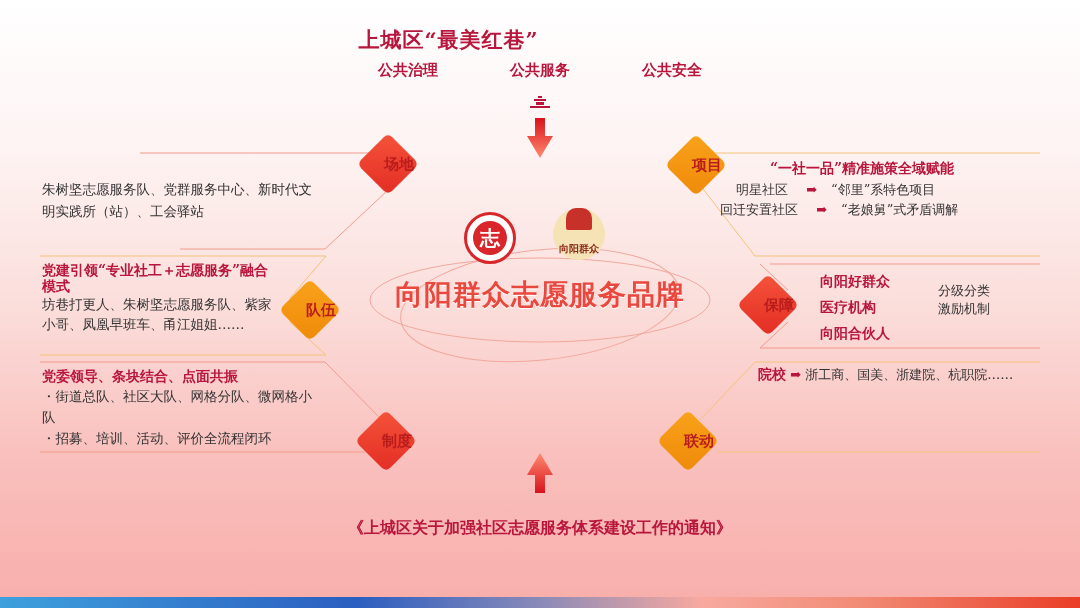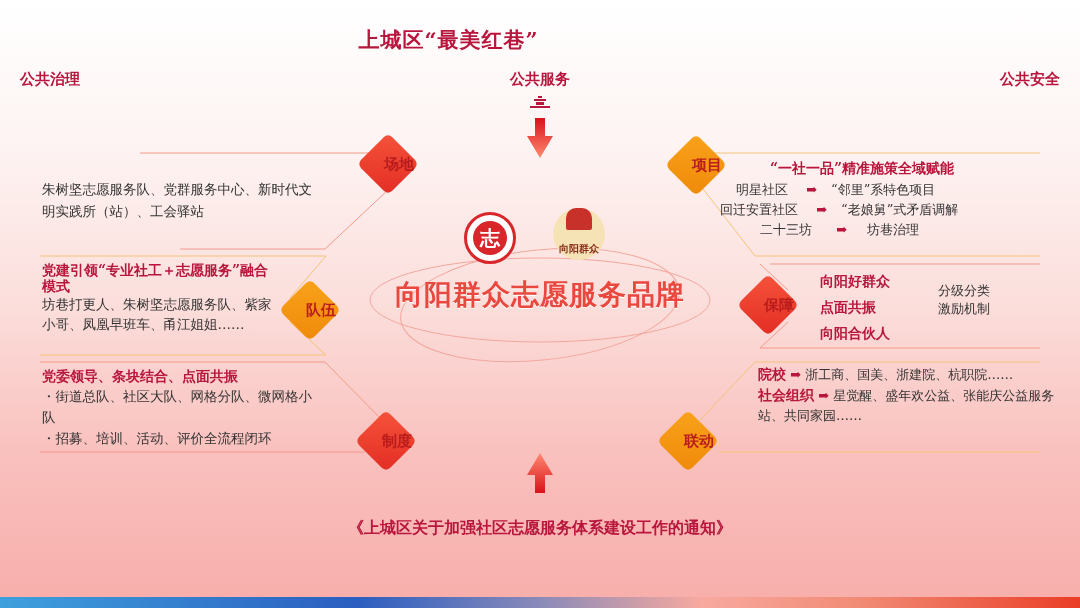--- a/index.html
+++ b/index.html
@@ -1,21 +1,21 @@
 <!DOCTYPE html>
 <html><head>
 <meta charset="utf-8">
 <style>
   html,body{margin:0;padding:0;}
   body{width:1080px;height:608px;overflow:hidden;position:relative;
     font-family:"DejaVu Serif","Liberation Serif",serif;
     background:linear-gradient(180deg,#ffffff 0%,#fdf3f2 25%,#fbdedb 50%,#f9c0bd 75%,#f8aeab 100%);}
   .abs{position:absolute;}
   .title{left:0;width:897px;top:26px;text-align:center;font-size:21px;font-weight:bold;color:#b8163c;letter-spacing:1px;}
-  .pillars{top:70px;left:0;width:1080px;display:flex;justify-content:space-between;gap:32px;font-size:15px;font-weight:bold;color:#b8163c;}
+  .pillars{top:61px;left:0;width:1080px;display:flex;justify-content:center;gap:32px;font-size:15px;font-weight:bold;color:#b8163c;}
   .pillars span{width:100px;text-align:center;}
   .temple{left:530px;top:96px;width:20px;height:12px;}
   .arrow-down{left:527px;top:118px;width:26px;height:40px;}
   .arrow-up{left:527px;top:453px;width:26px;height:40px;}
   .diamond{width:44px;height:44px;transform:rotate(45deg);border-radius:6px;}
   .diamond-wrap{width:62px;height:62px;display:flex;align-items:center;justify-content:center;}
   .badge-label{position:absolute;left:11px;top:0;width:62px;height:62px;display:flex;align-items:center;justify-content:center;color:#b91c1c;font-size:15px;font-weight:bold;}
   .red{background:linear-gradient(135deg,#f5533a,#e32d24);}
   .orange{background:linear-gradient(135deg,#f9a21a,#ef8a0a);}
   .txt{font-size:13.5px;color:#333;line-height:22px;}
@@ -118,48 +118,46 @@
 <div class="abs" style="left:665px;top:134px;width:62px;height:62px;">
   <div class="diamond-wrap">
       <div class="diamond orange"></div>
     </div>
   <div class="badge-label">项目</div>
 </div>
 <div class="abs hl" style="left:770px;top:160px;width:260px;font-size:14px;">“一社一品”精准施策全域赋能</div>
 <div class="abs" style="left:720px;top:181px;width:320px;font-size:13px;color:#333;">
   <div style="height:20px;padding-left:16px;"><span>明星社区</span> <span style="color:#b8163c;margin:0 14px;">➡</span><span>“邻里”系特色项目</span></div>
   <div style="height:20px;"><span>回迁安置社区</span> <span style="color:#b8163c;margin:0 14px;">➡</span><span>“老娘舅”式矛盾调解</span></div>
-  <div style="height:20px;padding-left:40px;"><span>二十三坊</span> <span style="color:#b8163c;margin:0 20px;">➡</span><span>坊巷治理</span></div>
 </div>
 
 <div class="abs" style="left:737px;top:274px;width:62px;height:62px;">
   <div class="diamond-wrap">
       <div class="diamond red"></div>
     </div>
   <div class="badge-label">保障</div>
 </div>
 <div class="abs hl" style="left:820px;top:268px;font-size:14px;line-height:26px;">
   <div>向阳好群众</div>
-  <div>点面共振</div>
+  <div>医疗机构</div>
   <div>向阳合伙人</div>
 </div>
 <div class="abs" style="left:938px;top:282px;font-size:13px;color:#333;line-height:18px;">
   <div>分级分类</div>
   <div>激励机制</div>
 </div>
 
 <div class="abs" style="left:657px;top:410px;width:62px;height:62px;">
   <div class="diamond-wrap">
       <div class="diamond orange"></div>
     </div>
   <div class="badge-label">联动</div>
 </div>
 <div class="abs" style="left:758px;top:364px;width:312px;font-size:13px;color:#333;line-height:20px;">
   <div><span class="hl" style="font-size:14px;">院校</span> <span style="color:#b8163c;">➡</span> <span>浙工商、国美、浙建院、杭职院……</span></div>
-  <div><span class="hl" style="font-size:14px;">社会组织</span> <span style="color:#b8163c;">➡</span> <span>星觉醒、盛年欢公益、张能庆公益服务站、共同家园……</span></div>
 </div>
 
 <svg class="abs arrow-up" viewBox="0 0 26 40">
   <defs>
       <linearGradient id="gu" x1="0" y1="0" x2="0" y2="1">
         <stop offset="0" stop-color="#ff8a70"></stop>
         <stop offset="1" stop-color="#d8121b"></stop>
       </linearGradient>
     </defs>
   <polygon points="13,0 26,22 18,22 18,40 8,40 8,22 0,22" fill="url(#gu)"></polygon>

